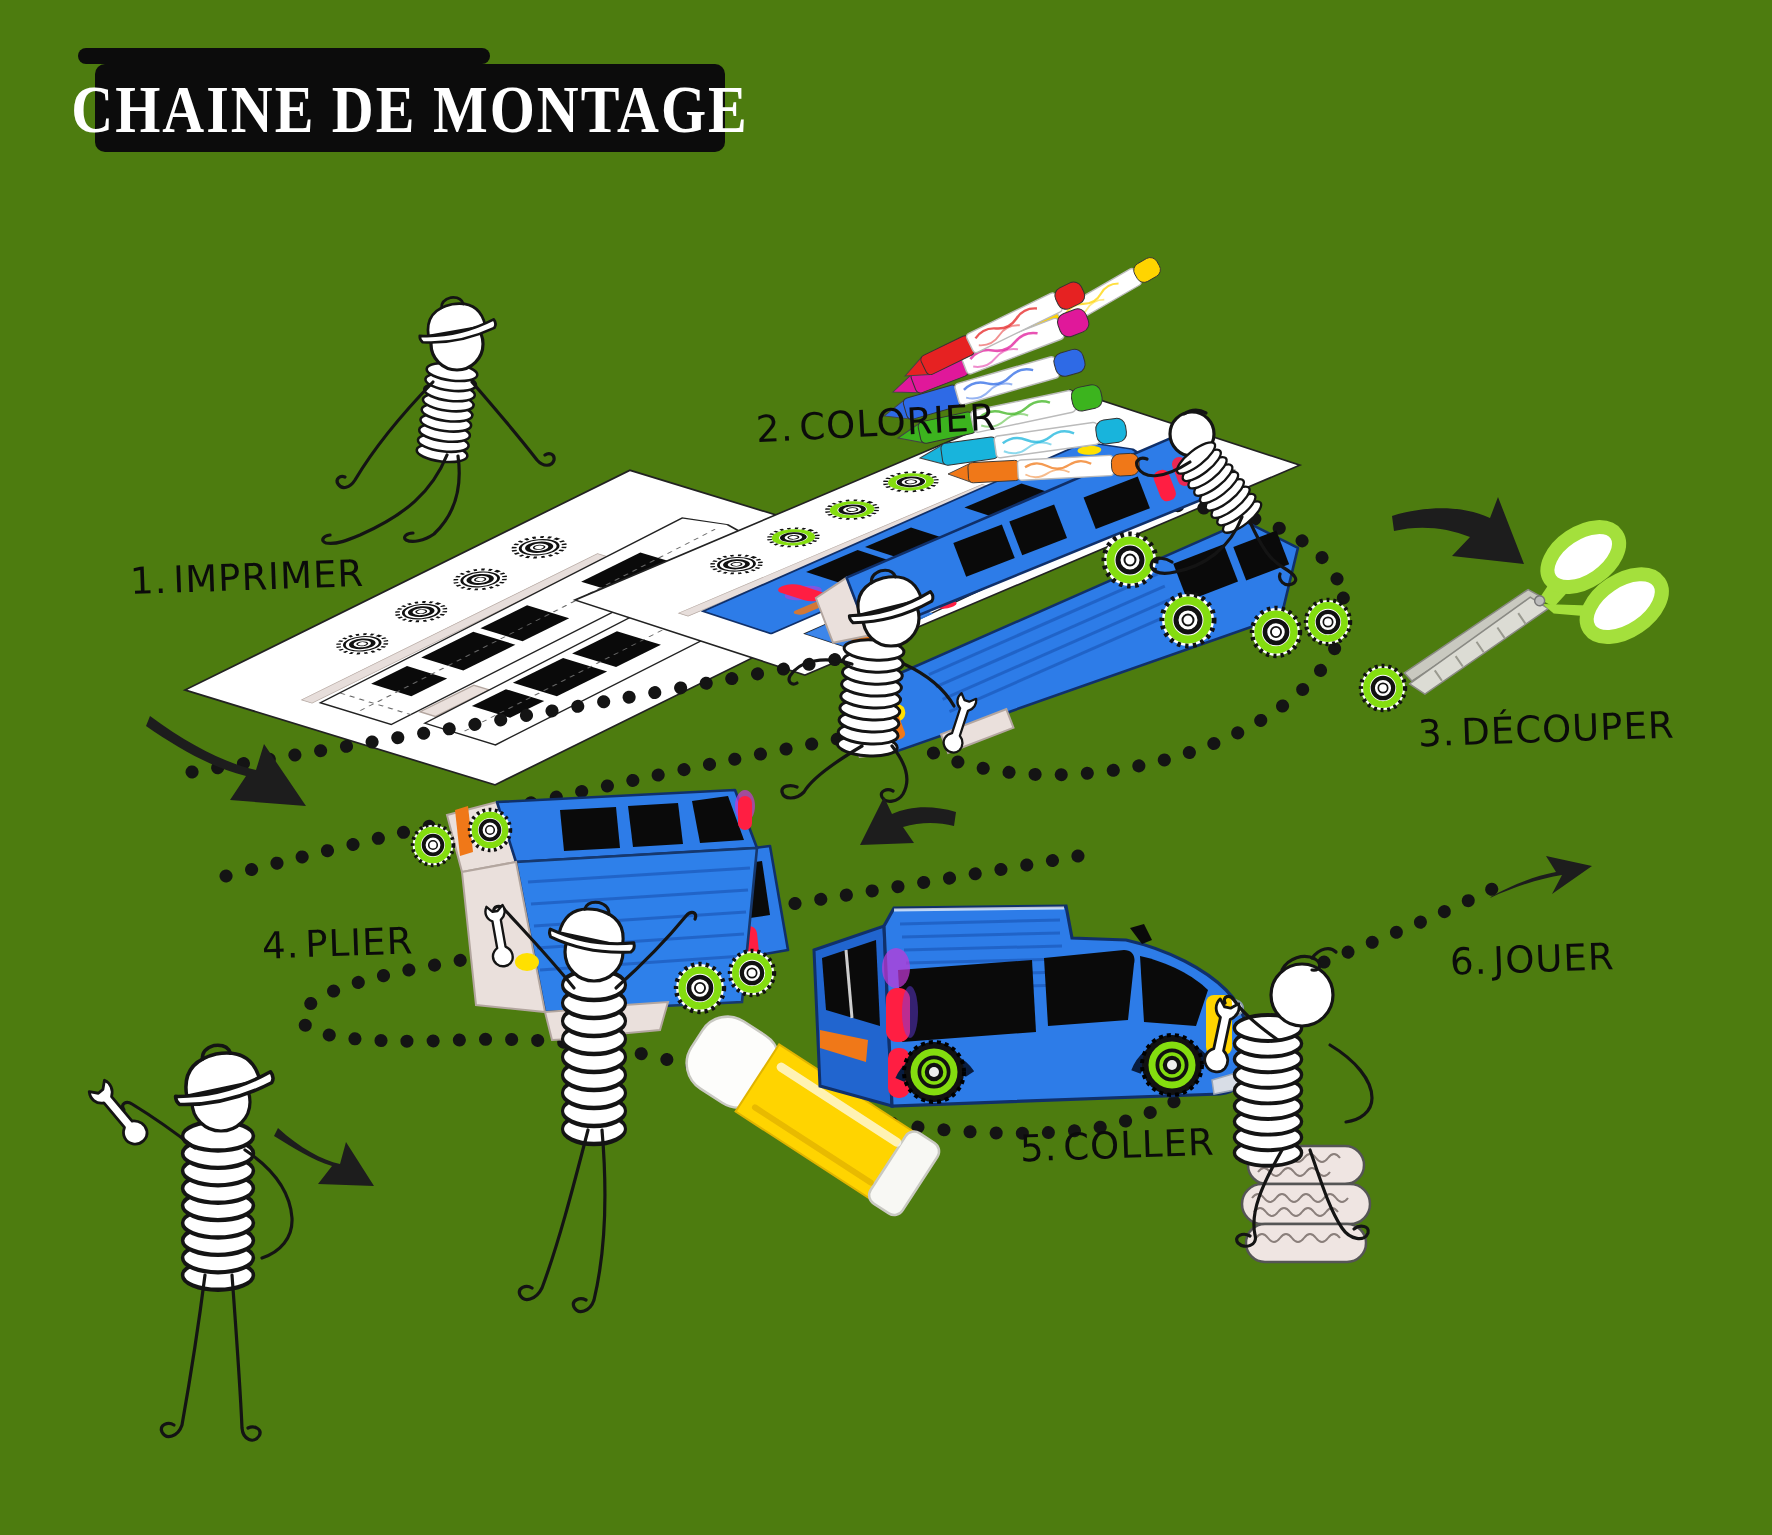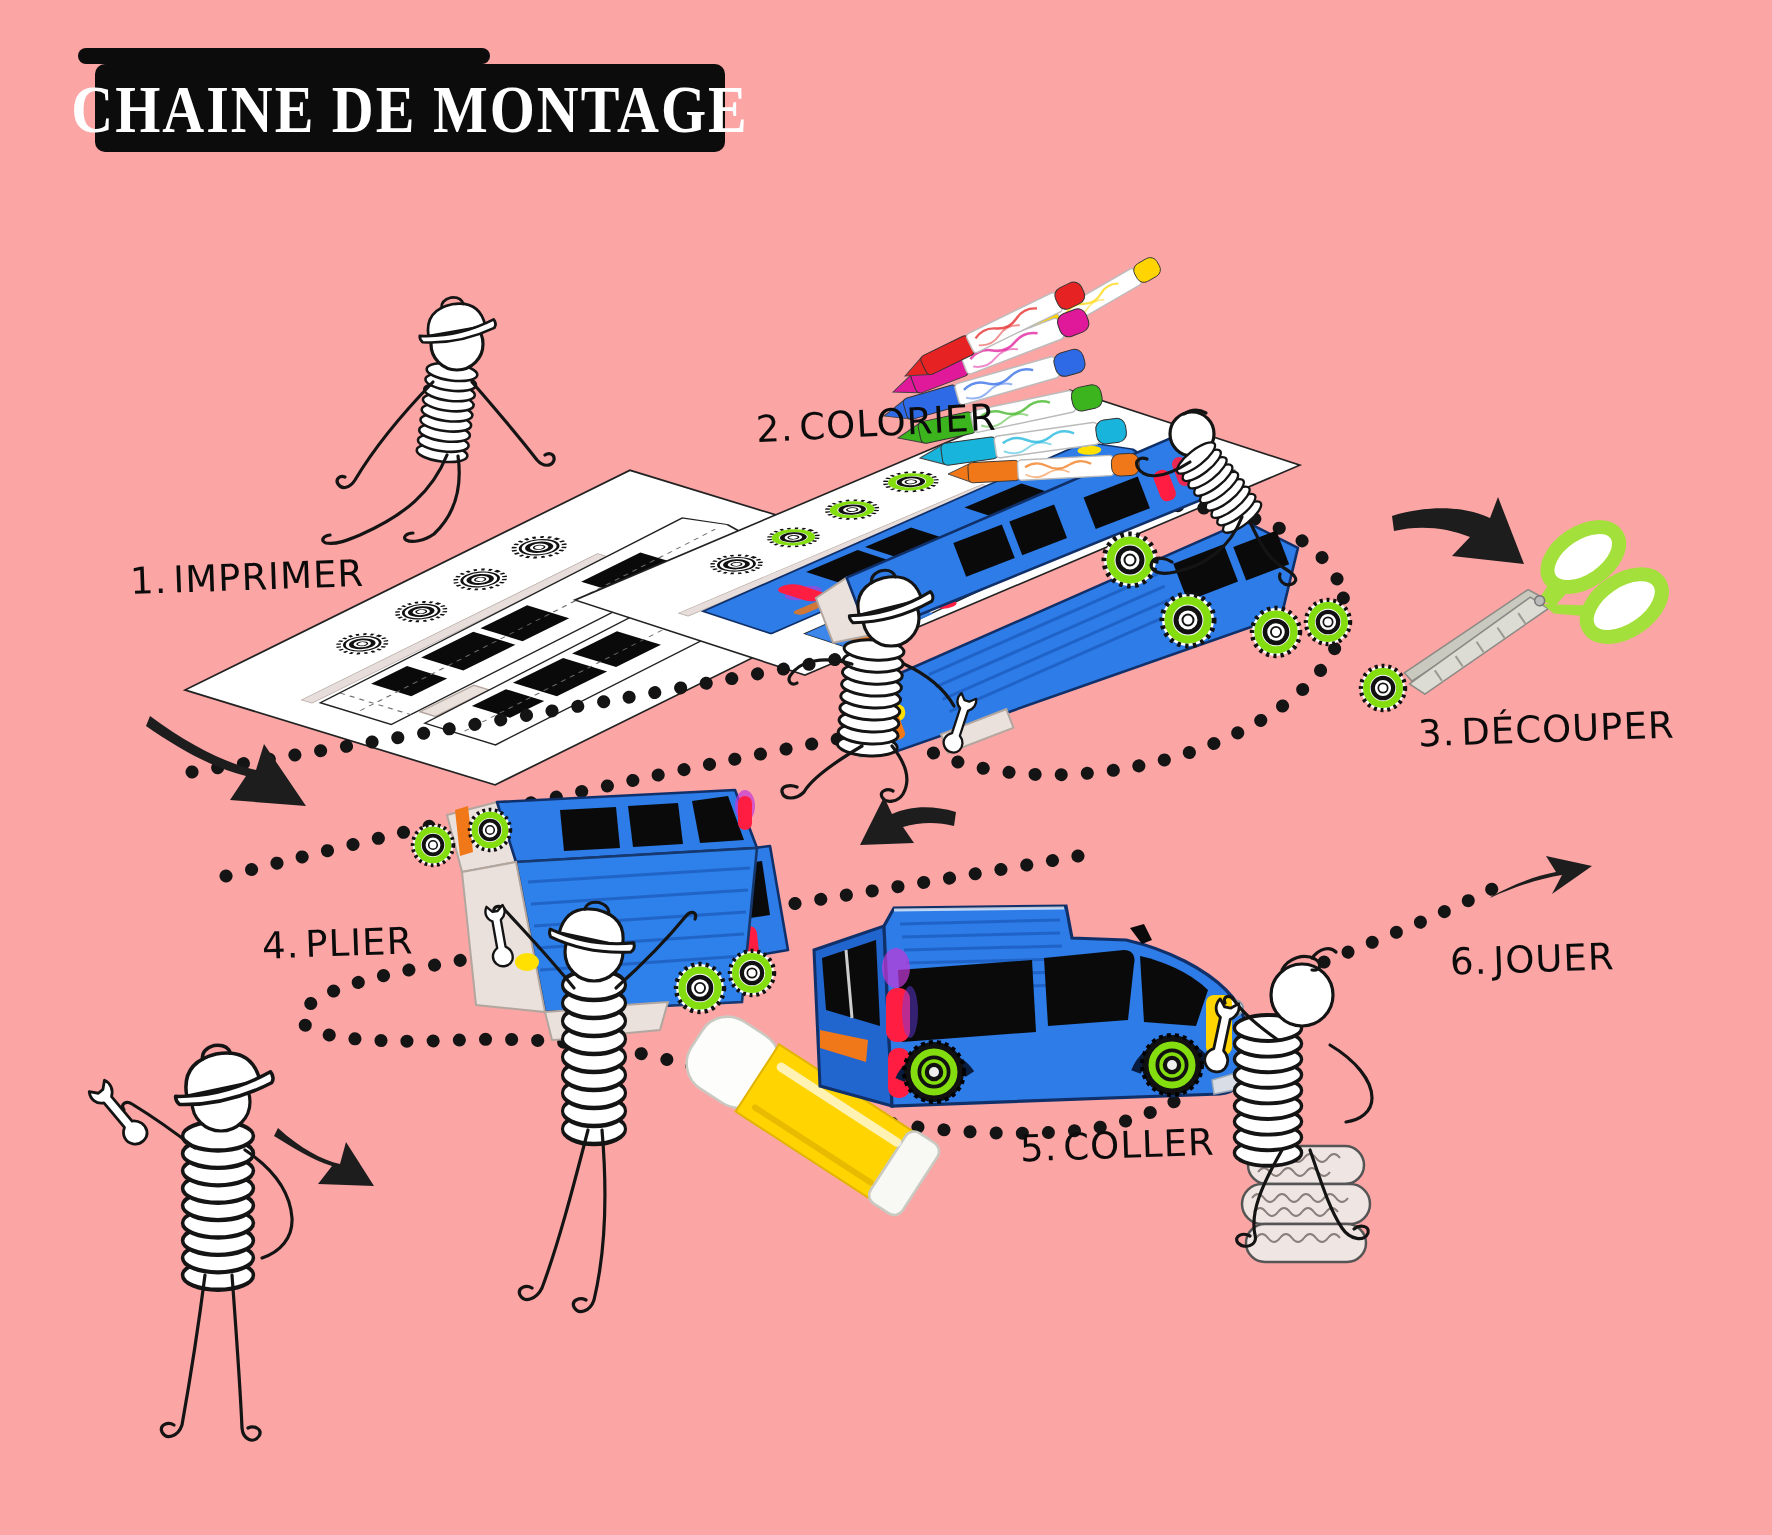--- a/index.html
+++ b/index.html
@@ -1,16 +1,16 @@
 <!DOCTYPE html>
 <html><head>
 <meta charset="utf-8">
 <style>
   html,body{margin:0;padding:0;background:#fff;}
-  #stage{position:relative;width:1772px;height:1535px;background:#fca5a5;overflow:hidden;text-decoration:underline;}
+  #stage{position:relative;width:1772px;height:1535px;background:#4d7c0f;overflow:hidden;text-decoration:underline;}
   #art{position:absolute;left:0;top:0;width:1772px;height:1535px;}
   .title-tab{position:absolute;left:78px;top:48px;width:412px;height:16px;background:#0c0c0c;border-radius:8px;}
   .title-box{position:absolute;left:95px;top:64px;width:630px;height:88px;background:#0c0c0c;border-radius:10px;display:flex;align-items:center;justify-content:center;}
   .title-box span{display:inline-block;font-family:"Liberation Serif",serif;font-weight:bold;font-size:58px;letter-spacing:2px;color:#ffffff;transform:scaleY(1.18);white-space:nowrap;}
   .step{position:absolute;font-family:"DejaVu Sans",sans-serif;font-size:37px;color:#0b0b0b;white-space:nowrap;letter-spacing:1px;}
   .step .num{margin-right:6px;}
   
   .ln{fill:none;stroke:#141414;stroke-width:3.2;stroke-linecap:round;stroke-linejoin:round;}
   .wf{fill:#ffffff;stroke:#141414;stroke-width:3.2;stroke-linejoin:round;}
   .coil{fill:#ffffff;stroke:#141414;stroke-width:3;}

